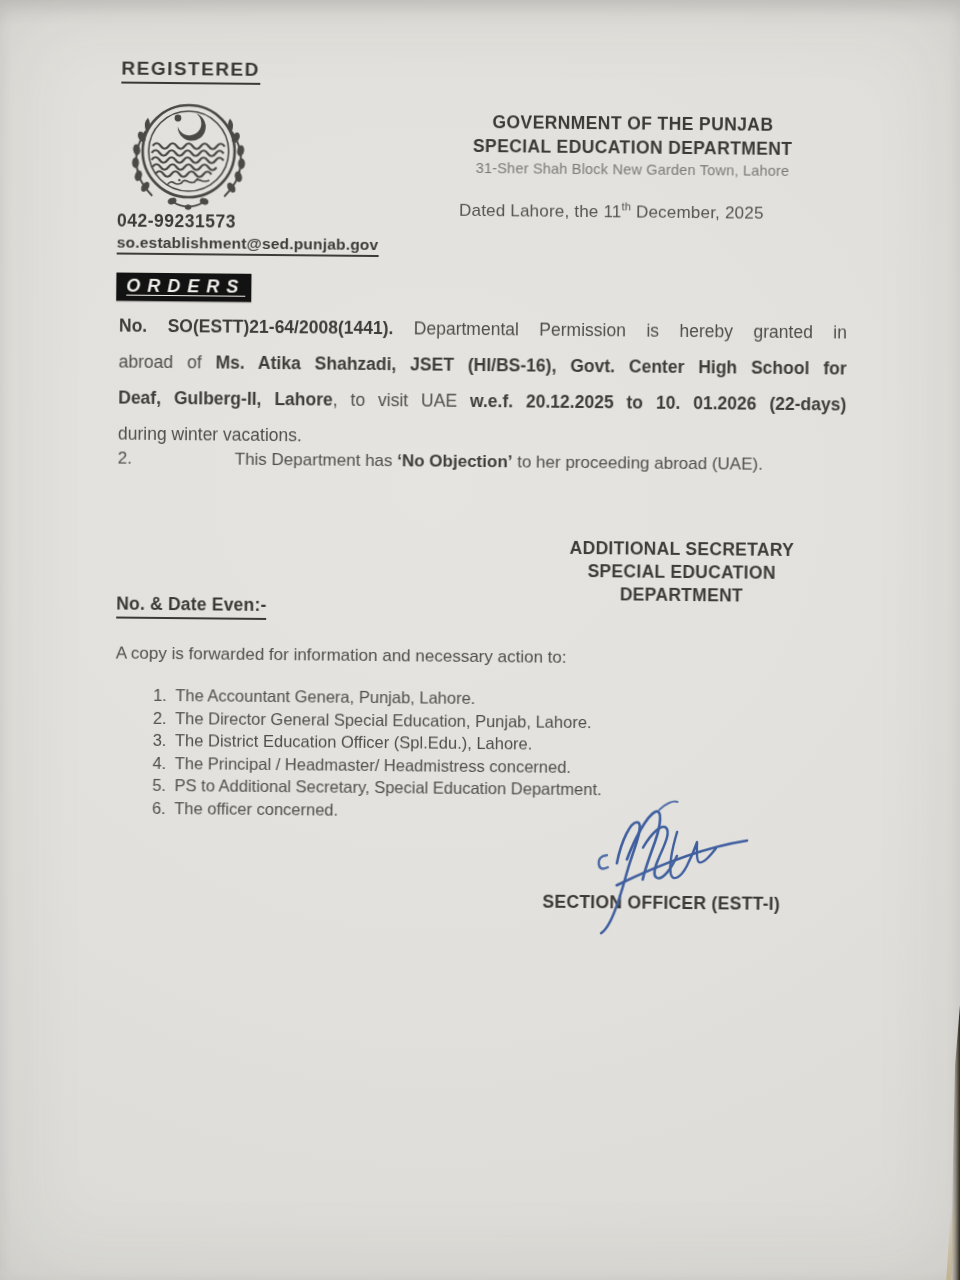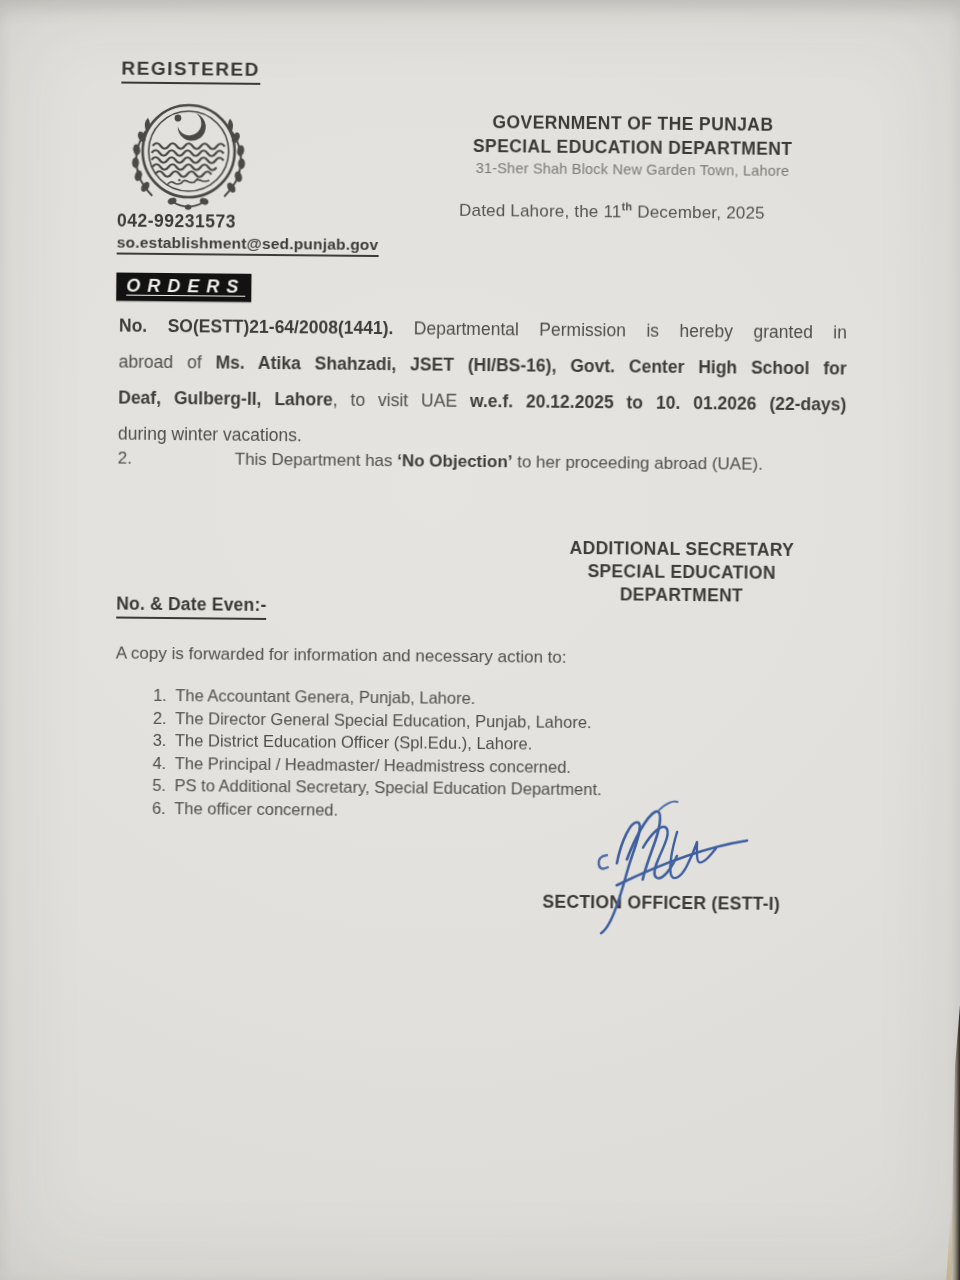--- a/index.html
+++ b/index.html
@@ -38,21 +38,21 @@
     left: 117px; top: 237px; font-size: 15.5px; font-weight: bold; color: #3e3c38;
     border-bottom: 2px solid #3e3c38; padding-bottom: 1px; letter-spacing: 0.2px;
   }
 
   .letterhead { left: 420px; top: 112px; width: 424px; text-align: center; }
   .letterhead .org  { font-size: 17.5px; font-weight: bold; color: #3c3a36; letter-spacing: 0.4px; }
   .letterhead .dept { font-size: 17.5px; font-weight: bold; color: #3c3a36; letter-spacing: 0.4px; margin-top: 3px; }
   .letterhead .addr { font-size: 14.5px; color: #7b7974; margin-top: 3px; letter-spacing: 0.2px; }
 
   .dated { left: 459px; top: 199px; font-size: 17px; color: #55534e; letter-spacing: 0.2px; }
-  .dated sup { font-size: 11px; font-weight: bold; }
+  .dated sup { font-size: 11px; }
 
   .orders {
     left: 117px; top: 276px;
     background: #121212;
     color: #f0efec;
     font-size: 18px; font-style: italic; font-weight: bold;
     letter-spacing: 7px;
     padding: 3px 6px 4px 10px;
     text-decoration: underline;
     text-underline-offset: 3px;

